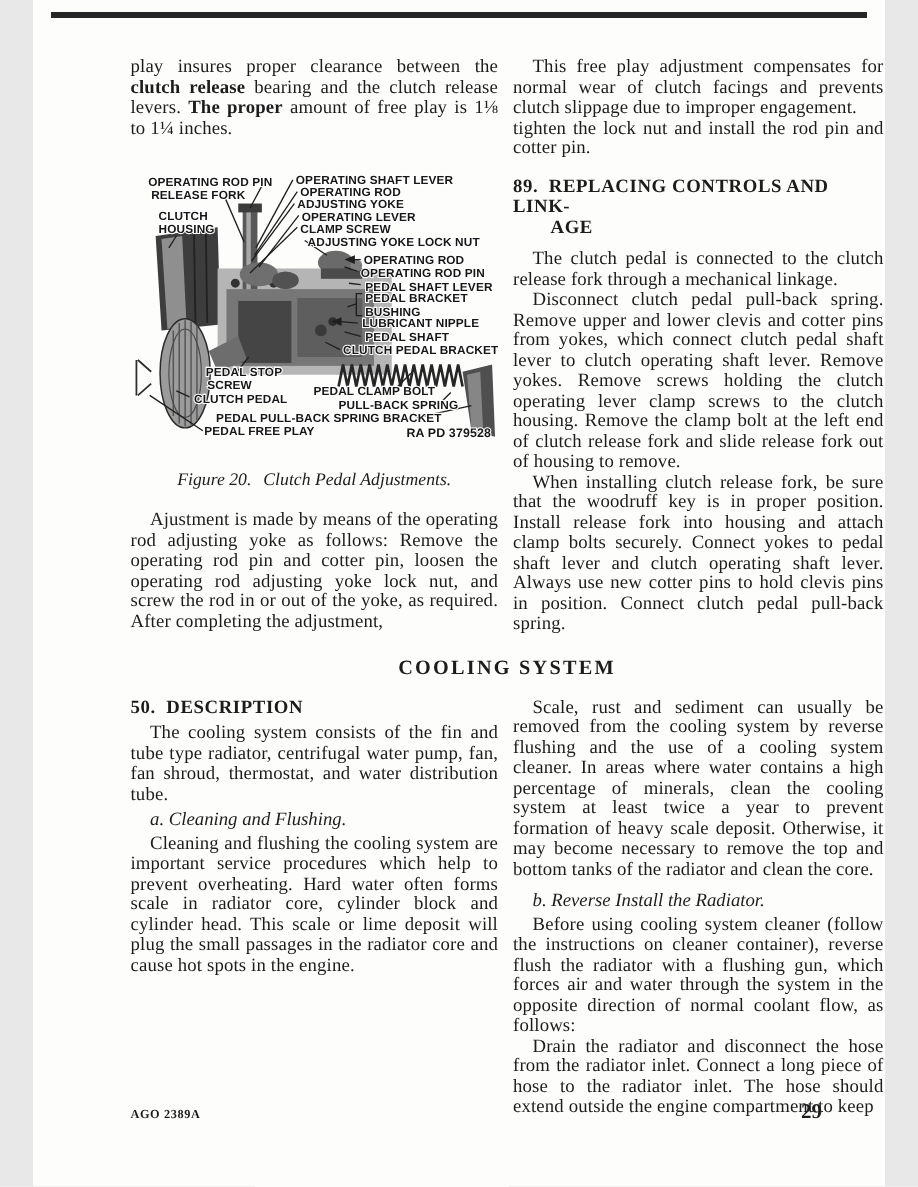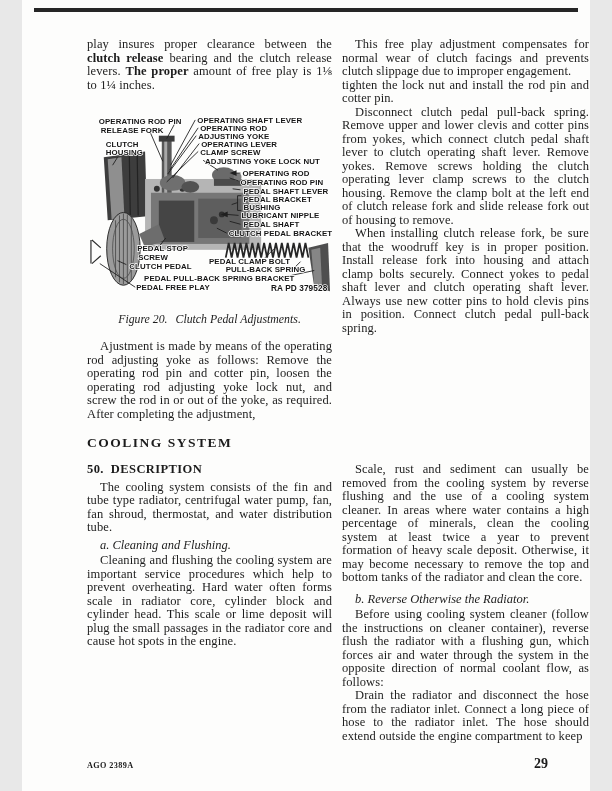--- a/index.html
+++ b/index.html
@@ -29,41 +29,41 @@
   }
   .sec-head .hang2 { display:block; padding-left:25px; }
   .h89 { margin:12px 0 8px 0; }
   .h90 { margin:0 0 4px 0; }
   .h91 { margin:10px 0 0 0; }
   .sub-head {
     font-style:italic; font-size:12.5px; line-height:13.5px;
     text-indent:13px; margin:4px 0 2px 0;
   }
   .center-head {
-    text-align:left; font-weight:bold; font-size:13.5px;
+    text-align:center; font-weight:bold; font-size:13.5px;
     letter-spacing:1.5px; margin:14px 0 12px 0;
     font-family:"Liberation Serif", serif;
   }
   figure.clutch-fig { margin:22px 0 0 0; padding:0; }
   .fig-svg { display:block; margin-left:1px; }
   .fig-label {
     font-family:"Liberation Sans", sans-serif; font-weight:bold;
     font-size:8px; fill:#161616; letter-spacing:0.1px;
     stroke:#ffffff; stroke-width:1.4px; paint-order:stroke;
   }
   .plate-id { font-size:8.4px; }
   .leader { stroke:#1f1f1f; stroke-width:0.9; fill:none; }
   figcaption.caption {
     margin-top:9px; text-align:center; font-style:italic;
     font-size:11.8px; color:#1c1c1c;
   }
   figcaption.caption .cap-title { margin-left:8px; }
   .lower { margin-top:0; }
   .footer {
-    position:absolute; left:65px; right:42px; top:756px;
+    position:absolute; left:65px; right:42px; top:734px;
     display:flex; justify-content:space-between; align-items:baseline;text-align:center;
   }
   .footer-id { font-size:8.2px; font-weight:bold; letter-spacing:0.4px; }
   .page-num { font-size:14px; font-weight:bold; }
   .mt2 { margin-top:2px; }
 </style>
 </head>
 <body>
 
 <div class="page">
@@ -177,38 +177,40 @@
 
           <figcaption class="caption"><span class="cap-label">Figure 20.</span><span class="cap-title">Clutch Pedal Adjustments.</span></figcaption>
         </figure>
 
         <p class="body indent" style="margin-top:13px;">Ajustment is made by means of the operating rod adjusting yoke as follows: Remove the operating rod pin and cotter pin, loosen the operating rod adjusting yoke lock nut, and screw the rod in or out of the yoke, as required.  After completing the adjustment,</p>
       </div>
 
       <div class="col-r">
         <p class="body indent">This free play adjustment compensates for normal wear of clutch facings and prevents clutch slippage due to improper engagement.</p>
         <p class="body">tighten the lock nut and install the rod pin and cotter pin.</p>
+        <div class="sec-head h89"><span>89.  REPLACING CONTROLS AND LINK-</span><span class="hang2">AGE</span></div>
+        <p class="body indent">The clutch pedal is connected to the clutch release fork through a mechanical linkage.</p>
         <p class="body indent">Disconnect clutch pedal pull-back spring. Remove upper and lower clevis and cotter pins from yokes, which connect clutch pedal shaft lever to clutch operating shaft lever.  Remove yokes.  Remove screws holding the clutch operating lever clamp screws to the clutch housing.  Remove the clamp bolt at the left end of clutch release fork and slide release fork out of housing to remove.</p>
         <p class="body indent">When installing clutch release fork, be sure that the woodruff key is in proper position. Install release fork into housing and attach clamp bolts securely.  Connect yokes to pedal shaft lever and clutch operating shaft lever. Always use new cotter pins to hold clevis pins in position.  Connect clutch pedal pull-back spring.</p>
       </div>
     </div>
 
     <div class="center-head">COOLING SYSTEM</div>
 
     <div class="cols lower">
       <div class="col-l">
         <div class="sec-head h90">50.  DESCRIPTION</div>
         <p class="body indent">The cooling system consists of the fin and tube type radiator, centrifugal water pump, fan, fan shroud, thermostat, and water distribution tube.</p>
         <div class="sub-head">a. Cleaning and Flushing.</div>
         <p class="body indent">Cleaning and flushing the cooling system are important service procedures which help to prevent overheating.  Hard water often forms scale in radiator core, cylinder block and cylinder head.  This scale or lime deposit will plug the small passages in the radiator core and cause hot spots in the engine.</p>
       </div>
 
       <div class="col-r">
         <p class="body indent">Scale, rust and sediment can usually be removed from the cooling system by reverse flushing and the use of a cooling system cleaner.  In areas where water contains a high percentage of minerals, clean the cooling system at least twice a year to prevent formation of heavy scale deposit.  Otherwise, it may become necessary to remove the top and bottom tanks of the radiator and clean the core.</p>
-        <div class="sub-head" style="margin-top:8px;">b. Reverse Otherwise the Radiator.</div>
+        <div class="sub-head" style="margin-top:8px;">b. Reverse Install the Radiator.</div>
         <p class="body indent mt2">Before using cooling system cleaner (follow the instructions on cleaner container), reverse flush the radiator with a flushing gun, which forces air and water through the system in the opposite direction of normal coolant flow, as follows:</p>
         <p class="body indent">Drain the radiator and disconnect the hose from the radiator inlet.  Connect a long piece of hose to the radiator inlet.  The hose should extend outside the engine compartment to keep</p>
       </div>
     </div>
   </div>
 
   <div class="footer">
     <span class="footer-id">AGO 2389A</span>
     <span class="page-num">29</span>
   </div>

